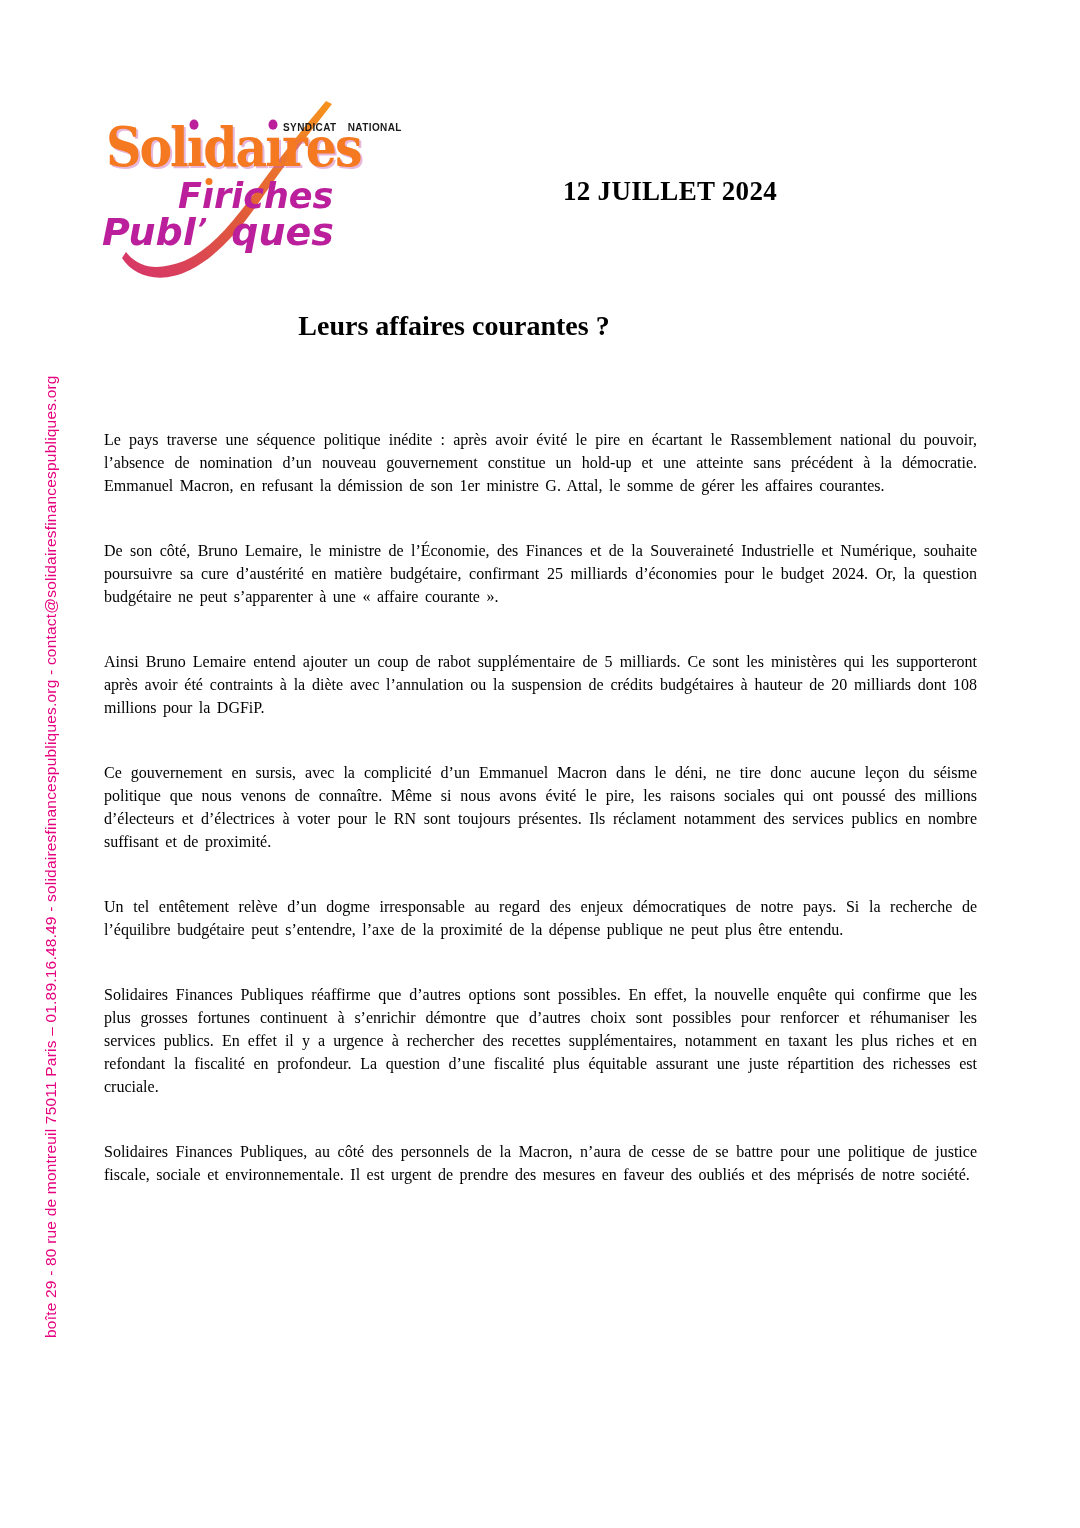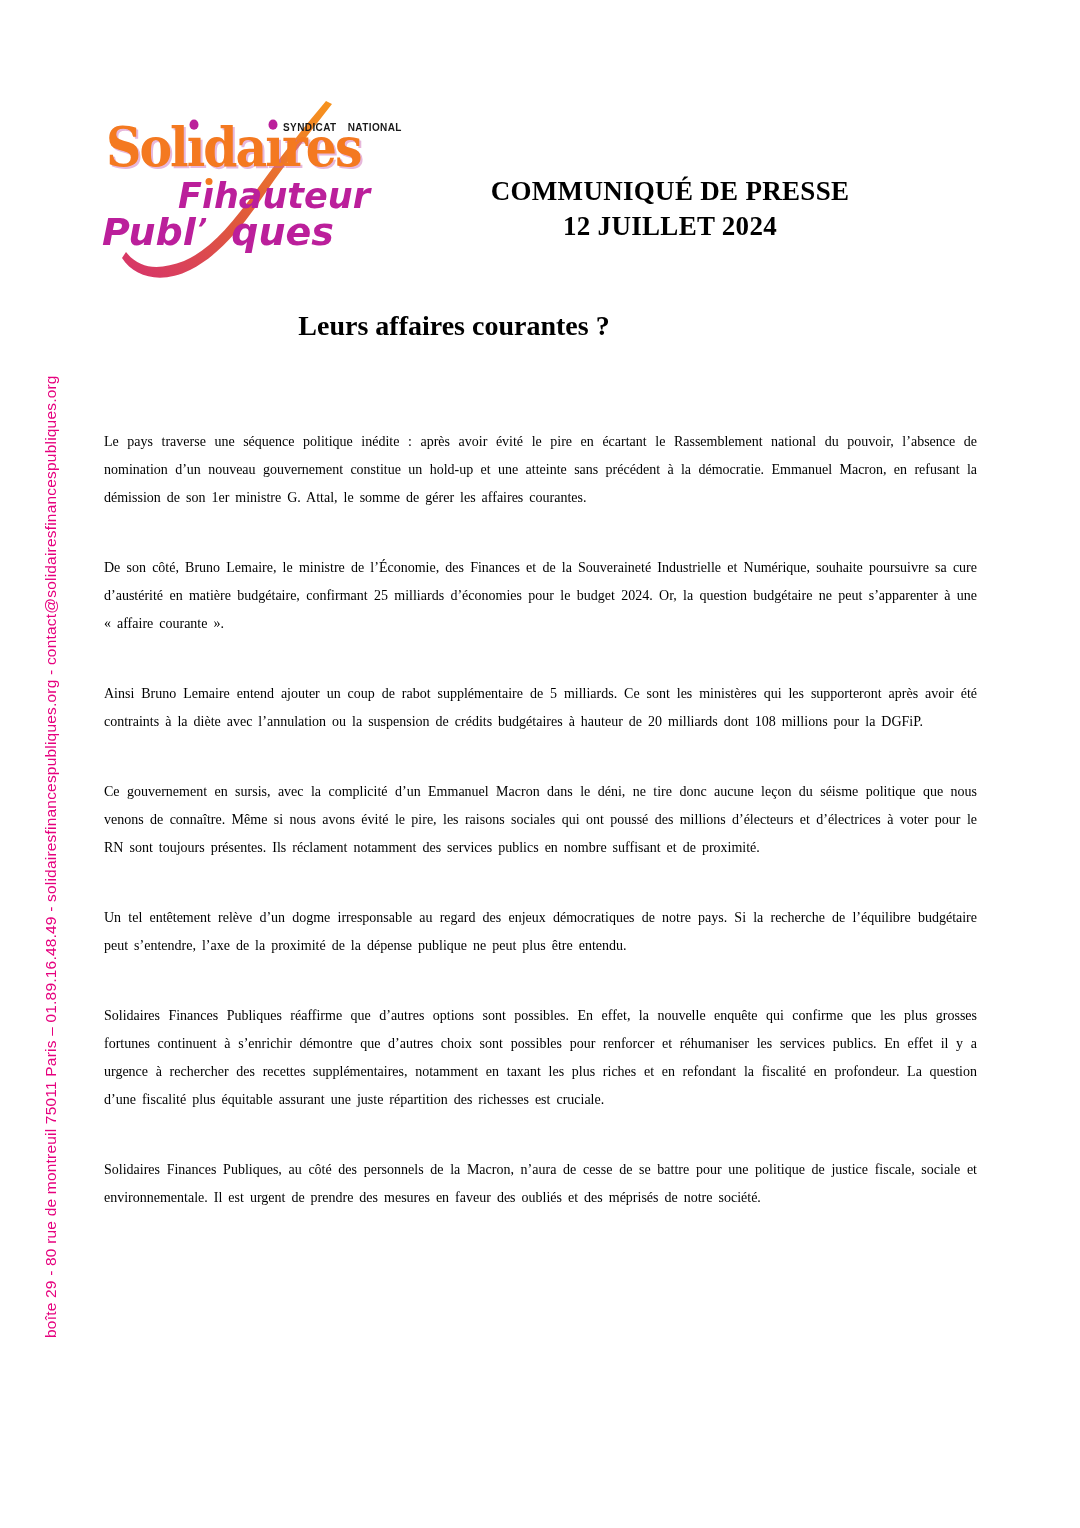--- a/index.html
+++ b/index.html
@@ -75,21 +75,21 @@
     letter-spacing:0.3px;
   }
   .doc-title {
     position:absolute; left:0; top:306px; width:908px;
     text-align:center; font-weight:bold; font-size:28px; line-height:39px;
   }
 
   
   .body-text {
     position:absolute; left:104px; top:428px; width:873px;
-    font-size:14px; line-height:28px;
+    font-size:16px; line-height:23px;
     text-align:justify; word-spacing:2.5px;
   }
   .body-text p { margin:0 0 42px 0; }
 </style>
 </head>
 <body>
 
 <div class="page">
 
   <div class="sidebar-text">boîte 29 - 80 rue de montreuil 75011 Paris – 01.89.16.48.49 - solidairesfinancespubliques.org - contact@solidairesfinancespubliques.org</div>
@@ -107,26 +107,25 @@
                C 35 178, 62 184, 90 170
                C 118 156, 142 128, 166 92
                C 190 57, 212 30, 232 4
                L 226 1
                C 205 26, 184 52, 158 88
                C 132 124, 110 150, 84 161
                C 60 170, 40 170, 26 152 Z" fill="url(#swooshGrad)"></path>
     </svg>
     <div class="logo-tagline">SYNDICAT NATIONAL</div>
     <div class="logo-solidaires"><span>Sol</span><span class="dotless">ı</span><span>da</span><span class="dotless">ı</span><span>res</span></div>
-    <div class="logo-finances"><span>F</span><span class="dotless">ı</span><span>hauteur</span></div>
+    <div class="logo-finances"><span>F</span><span class="dotless">ı</span><span>riches</span></div>
     <div class="logo-publiques"><span>Publ</span><span class="i-mark">’</span><span class="publ-gap"></span><span>ques</span></div>
   </div>
 
   <div class="press-header">
-    <div>COMMUNIQUÉ DE PRESSE</div>
     <div>12 JUILLET 2024</div>
   </div>
 
   <div class="doc-title">
     <div>Leurs affaires courantes ?</div>
   </div>
 
   <div class="body-text">
     <p>Le pays traverse une séquence politique inédite : après avoir évité le pire en écartant le Rassemblement national du pouvoir, l’absence de nomination d’un nouveau gouvernement constitue un hold-up et une atteinte sans précédent à la démocratie. Emmanuel Macron, en refusant la démission de son 1er ministre G. Attal, le somme de gérer les affaires courantes.</p>
     <p>De son côté, Bruno Lemaire, le ministre de l’Économie, des Finances et de la Souveraineté Industrielle et Numérique, souhaite poursuivre sa cure d’austérité en matière budgétaire, confirmant 25 milliards d’économies pour le budget 2024. Or, la question budgétaire ne peut s’apparenter à une « affaire courante ».</p>

